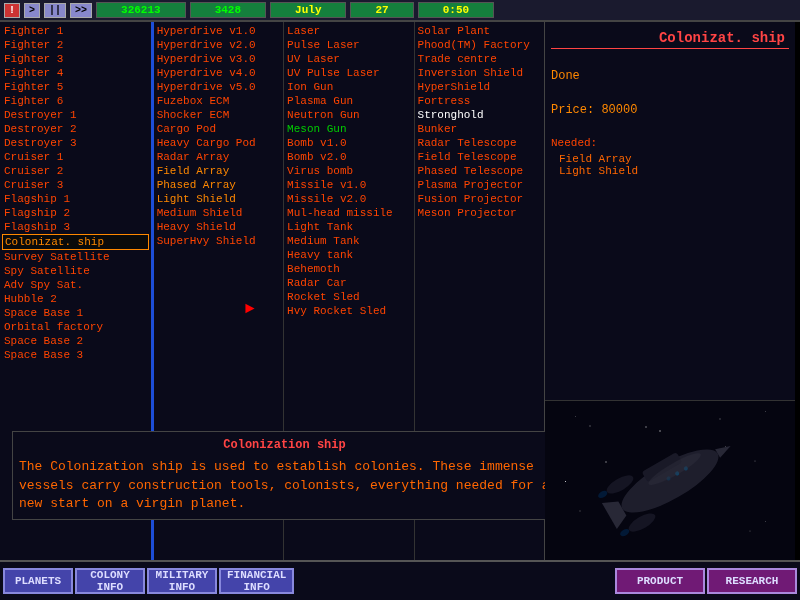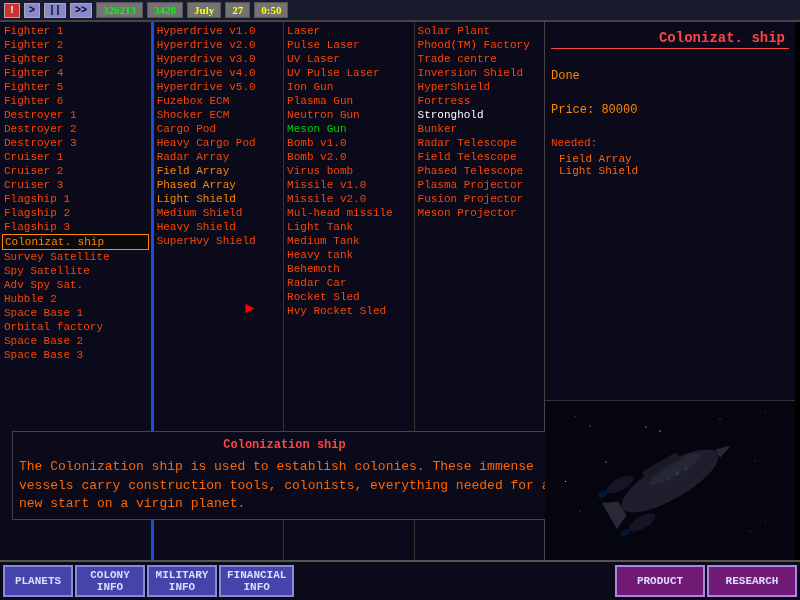--- a/index.html
+++ b/index.html
@@ -29,27 +29,27 @@
       color: #000;
       font-size: 10px;
       font-weight: bold;
       padding: 1px 4px;
       border: 1px solid #aaa;
       cursor: pointer;
       font-family: 'Courier New', monospace;
     }
     .top-btn.red { background: #cc3333; color: #fff; }
     .top-indicator {
-      background: #737373;
+      background: #15803d;
       color: #00ff00;
       font-size: 11px;
       font-weight: bold;
-      padding: 1px 6px;
+      padding: 1px 24px;
       border: 1px solid #555;
-      font-family: Liberation Serif, serif;
+      font-family: Liberation Mono, monospace;
     }
     .top-indicator.time { color: #ffff00; }
 
     
     #ship-list {
       width: 155px;
       background: #0a0a1a;
       border-right: 3px solid #1d4ed8;
       padding: 2px;
       overflow: hidden;
@@ -169,21 +169,21 @@
       width: 800px;
       height: 40px;
       background: #0a0a1a;
       border-top: 2px solid #555;
       display: flex;
       align-items: center;
       gap: 2px;
       padding: 3px;
     }
     .nav-btn {
-      height: 32px;
+      height: 26px;
       background: #4444aa;
       color: #ddddff;
       font-size: 11px;
       font-weight: bold;
       border: 2px solid #8888dd;
       cursor: pointer;
       font-family: 'Courier New', monospace;
       text-align: center;
       display: flex;
       align-items: center;

